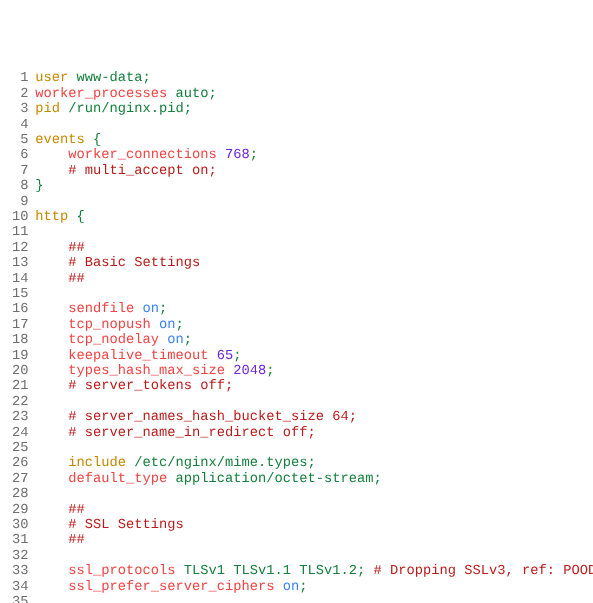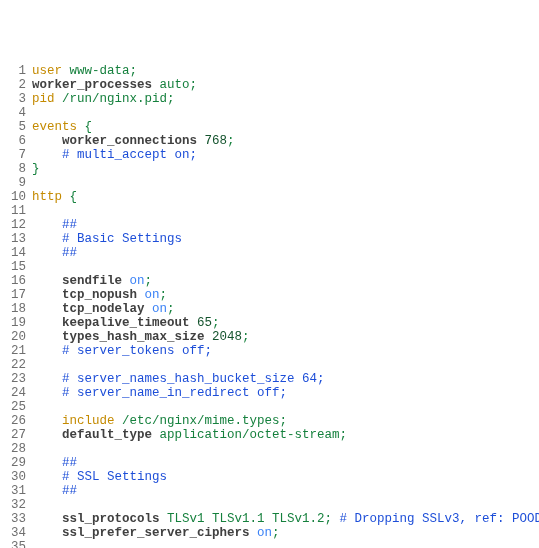--- a/index.html
+++ b/index.html
@@ -14,24 +14,24 @@
   }
   .line { display: block; }
   .ln {
     display: inline-block;
     width: 22px;
     text-align: right;
     color: #6f6f6f;
     margin-right: 6px;
   }
   .kw  { color: #c48a00; }   
-  .id  { color: #404040; font-weight: bold; }   
+  .id  { color: #ef4444; }   
   .str { color: #3b82f6; }   
-  .num { color: #14532d; text-align: center; }   
-  .com { color: #1d4ed8; }   
+  .num { color: #6d28d9; text-align: center; }   
+  .com { color: #b91c1c; }   
   .txt { color: #15803d; }
 </style>
 </head>
 <body>
 
 
 
 <div id="code-container"><div class="line"><span class="ln">1</span><span class="kw">user</span><span class="txt"> www-data;</span></div><div class="line"><span class="ln">2</span><span class="id">worker_processes</span><span class="txt"> auto;</span></div><div class="line"><span class="ln">3</span><span class="kw">pid</span><span class="txt"> /run/nginx.pid;</span></div><div class="line"><span class="ln">4</span></div><div class="line"><span class="ln">5</span><span class="kw">events</span><span class="txt"> {</span></div><div class="line"><span class="ln">6</span><span class="txt">    </span><span class="id">worker_connections</span><span class="txt"> </span><span class="num">768</span><span class="txt">;</span></div><div class="line"><span class="ln">7</span><span class="txt">    </span><span class="com"># multi_accept on;</span></div><div class="line"><span class="ln">8</span><span class="txt">}</span></div><div class="line"><span class="ln">9</span></div><div class="line"><span class="ln">10</span><span class="kw">http</span><span class="txt"> {</span></div><div class="line"><span class="ln">11</span></div><div class="line"><span class="ln">12</span><span class="txt">    </span><span class="com">##</span></div><div class="line"><span class="ln">13</span><span class="txt">    </span><span class="com"># Basic Settings</span></div><div class="line"><span class="ln">14</span><span class="txt">    </span><span class="com">##</span></div><div class="line"><span class="ln">15</span></div><div class="line"><span class="ln">16</span><span class="txt">    </span><span class="id">sendfile</span><span class="txt"> </span><span class="str">on</span><span class="txt">;</span></div><div class="line"><span class="ln">17</span><span class="txt">    </span><span class="id">tcp_nopush</span><span class="txt"> </span><span class="str">on</span><span class="txt">;</span></div><div class="line"><span class="ln">18</span><span class="txt">    </span><span class="id">tcp_nodelay</span><span class="txt"> </span><span class="str">on</span><span class="txt">;</span></div><div class="line"><span class="ln">19</span><span class="txt">    </span><span class="id">keepalive_timeout</span><span class="txt"> </span><span class="num">65</span><span class="txt">;</span></div><div class="line"><span class="ln">20</span><span class="txt">    </span><span class="id">types_hash_max_size</span><span class="txt"> </span><span class="num">2048</span><span class="txt">;</span></div><div class="line"><span class="ln">21</span><span class="txt">    </span><span class="com"># server_tokens off;</span></div><div class="line"><span class="ln">22</span></div><div class="line"><span class="ln">23</span><span class="txt">    </span><span class="com"># server_names_hash_bucket_size 64;</span></div><div class="line"><span class="ln">24</span><span class="txt">    </span><span class="com"># server_name_in_redirect off;</span></div><div class="line"><span class="ln">25</span></div><div class="line"><span class="ln">26</span><span class="txt">    </span><span class="kw">include</span><span class="txt"> /etc/nginx/mime.types;</span></div><div class="line"><span class="ln">27</span><span class="txt">    </span><span class="id">default_type</span><span class="txt"> application/octet-stream;</span></div><div class="line"><span class="ln">28</span></div><div class="line"><span class="ln">29</span><span class="txt">    </span><span class="com">##</span></div><div class="line"><span class="ln">30</span><span class="txt">    </span><span class="com"># SSL Settings</span></div><div class="line"><span class="ln">31</span><span class="txt">    </span><span class="com">##</span></div><div class="line"><span class="ln">32</span></div><div class="line"><span class="ln">33</span><span class="txt">    </span><span class="id">ssl_protocols</span><span class="txt"> TLSv1 TLSv1.1 TLSv1.2; </span><span class="com"># Dropping SSLv3, ref: POODLE</span></div><div class="line"><span class="ln">34</span><span class="txt">    </span><span class="id">ssl_prefer_server_ciphers</span><span class="txt"> </span><span class="str">on</span><span class="txt">;</span></div><div class="line"><span class="ln">35</span></div></div>
 
 

